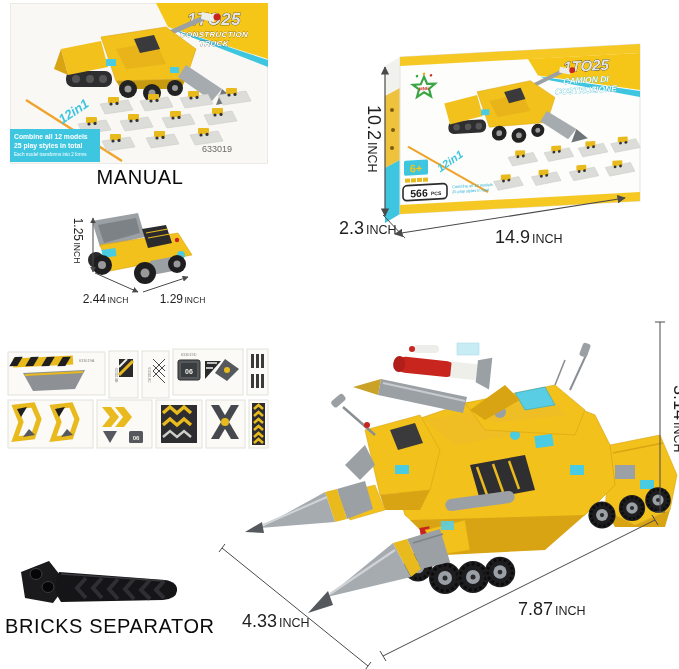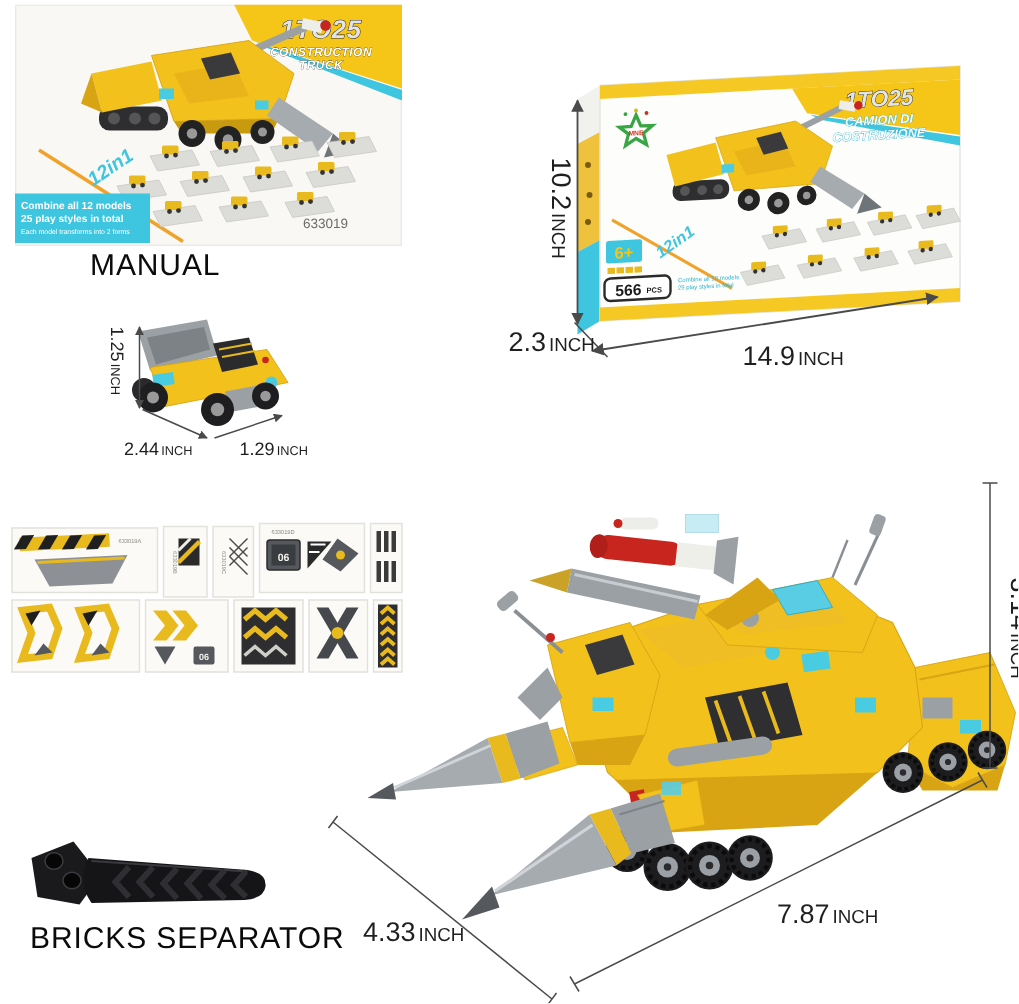--- a/index.html
+++ b/index.html
@@ -1,20 +1,20 @@
 <!DOCTYPE html>
 <html><head>
 <meta charset="utf-8">
 <style>
   html,body{margin:0;padding:0;background:#ffffff;}
   .canvas{position:relative;width:679px;height:669px;background:#ffffff;overflow:hidden;
           font-family:"Liberation Sans", sans-serif;}
   .abs{position:absolute;}
   .section-label{font-size:20px;font-weight:500;letter-spacing:0.6px;color:#0b0b0b;
-                 white-space:nowrap;}
+                 text-align:center;white-space:nowrap;}
   
   text{font-family:"Liberation Sans", sans-serif;}
   .dim-val{font-size:18px;fill:#1f1f1f;}
   .dim-unit{font-size:12.5px;fill:#1f1f1f;}
   .dim-val-sm{font-size:12px;fill:#1f1f1f;}
   .dim-unit-sm{font-size:8.5px;fill:#1f1f1f;}
   .logo-big{font-size:17px;font-weight:bold;font-style:italic;fill:#e2e5e8;stroke:#2b2b2b;stroke-width:0.7px;paint-order:stroke;letter-spacing:0.5px;}
   .logo-big-box{font-size:15px;font-weight:bold;font-style:italic;fill:#e2e5e8;stroke:#2b2b2b;stroke-width:0.6px;paint-order:stroke;}
   .logo-sub{font-size:8px;font-weight:bold;font-style:italic;fill:#ffffff;stroke:#333;stroke-width:0.35px;paint-order:stroke;letter-spacing:0.3px;}
   .logo-sub-box{font-size:8.5px;font-weight:bold;font-style:italic;fill:#f2fbfd;stroke:#17a6c6;stroke-width:0.4px;paint-order:stroke;}
@@ -507,15 +507,15 @@
       <g fill="none" stroke="#2f2f33" stroke-width="4">
         <path d="M 71,20 L 62,30 L 71,40"></path>
         <path d="M 87,20 L 78,30 L 87,40"></path>
         <path d="M 103,21 L 94,31 L 103,41"></path>
         <path d="M 119,21 L 110,31 L 119,41"></path>
         <path d="M 135,22 L 126,32 L 135,41"></path>
         <path d="M 149,23 L 141,32 L 149,40"></path>
       </g>
     </g>
   </svg>
-  <div class="abs section-label" style="left:20px;top:615px;width:200px;">BRICKS SEPARATOR</div>
+  <div class="abs section-label" style="left:5px;top:615px;width:200px;">BRICKS SEPARATOR</div>
 
 </div>
 
 </body></html>

